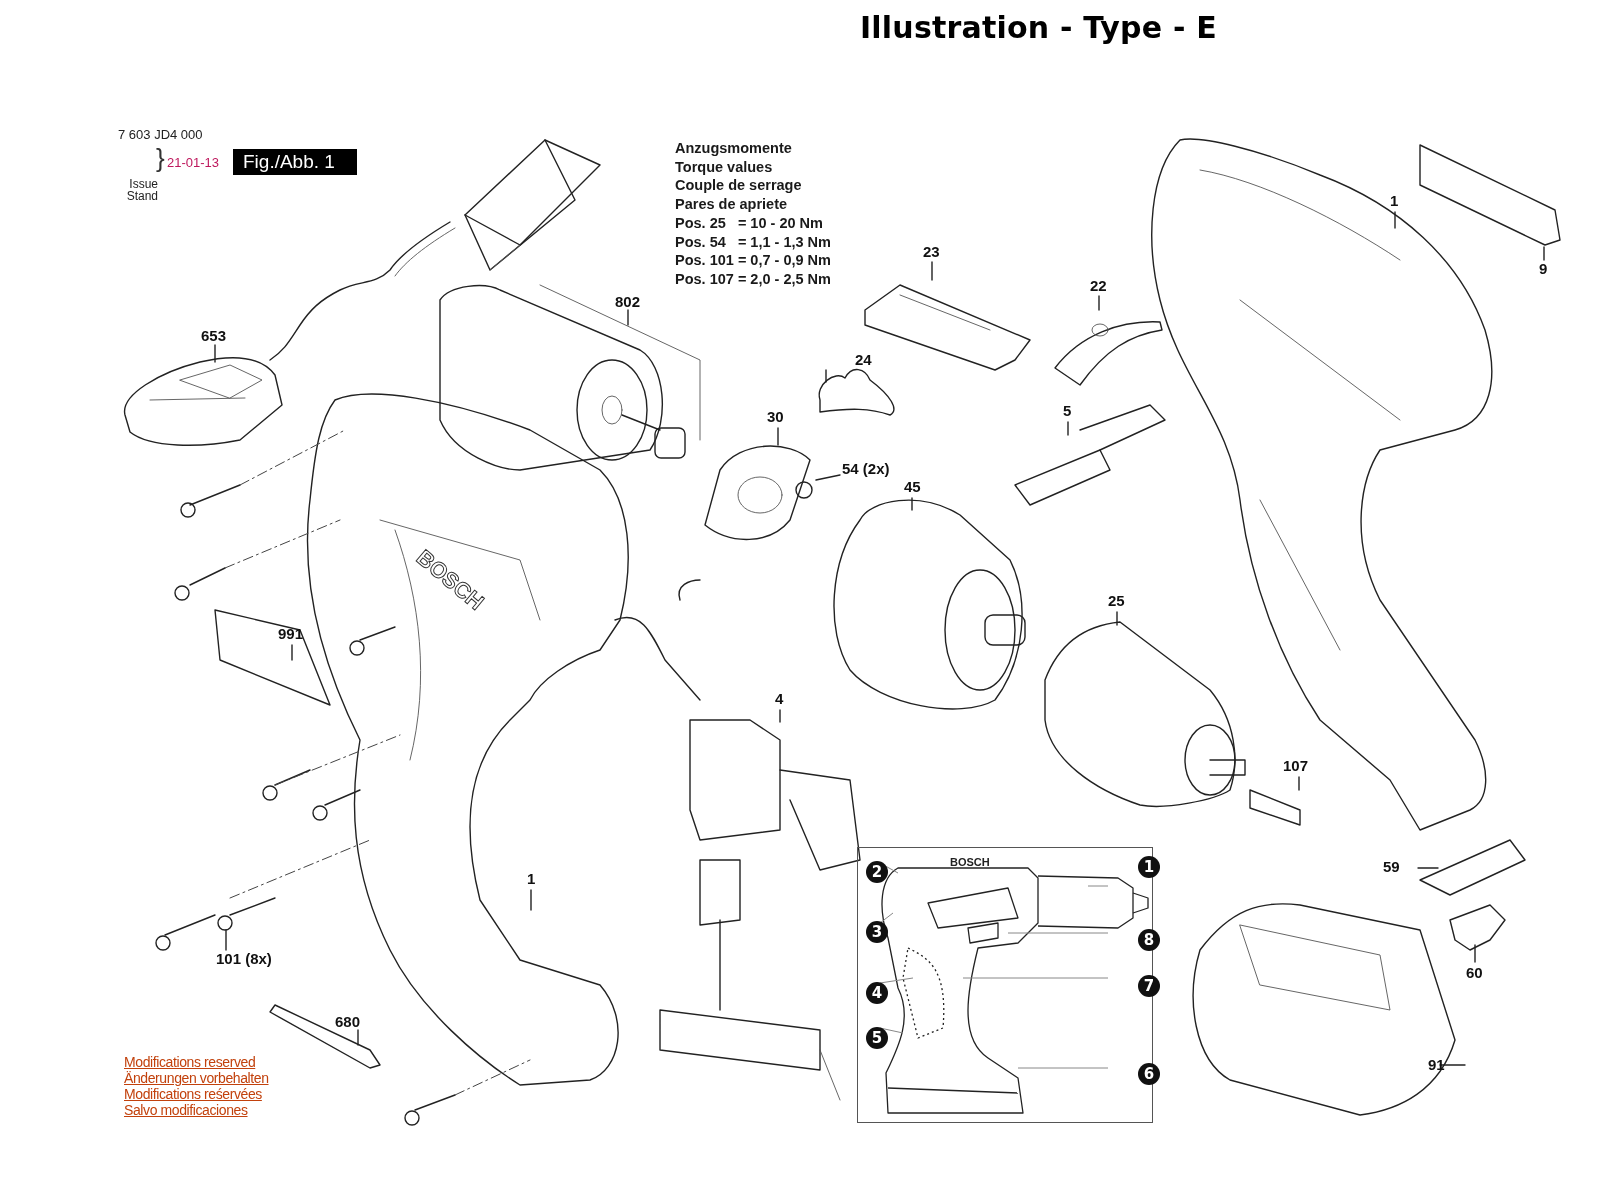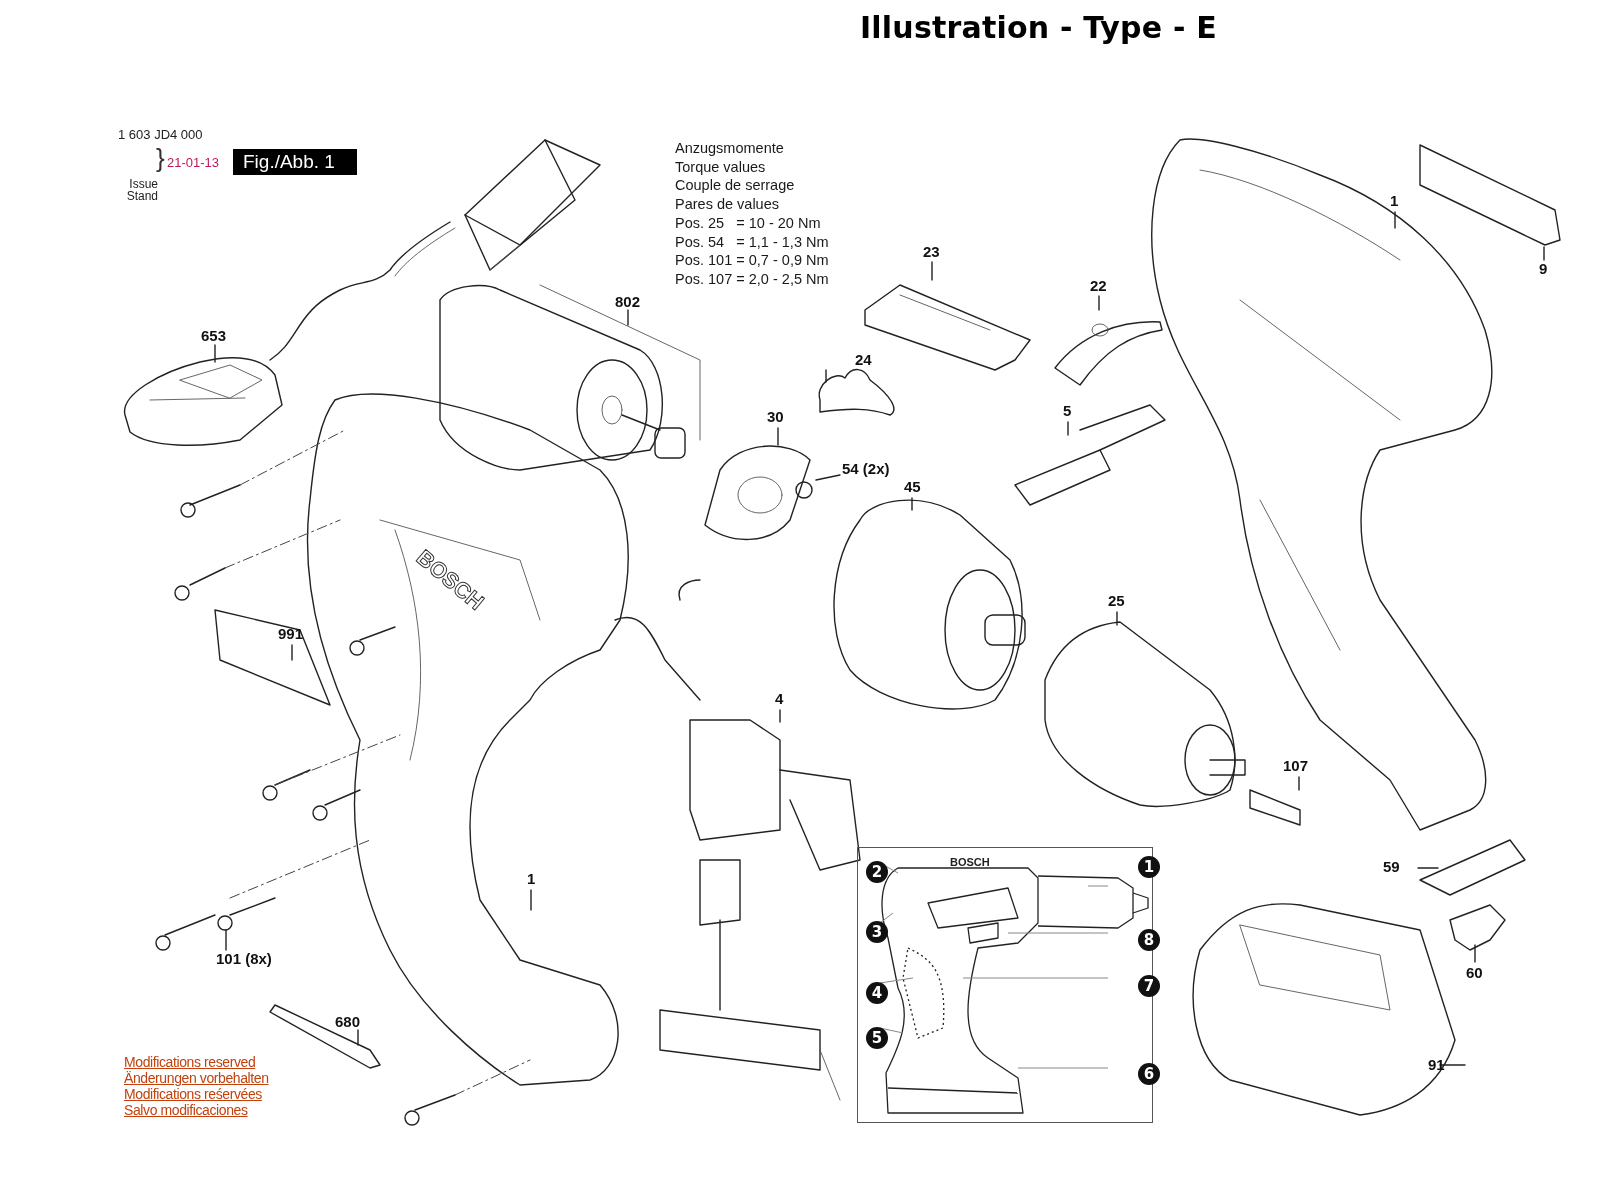--- a/index.html
+++ b/index.html
@@ -6,52 +6,52 @@
   body { width: 1600px; height: 1191px; position: relative; overflow: hidden;
          font-family: "Liberation Sans", sans-serif; color: #1a1a1a; }
   .title { position: absolute; left: 860px; top: 10px; font-family: "DejaVu Sans", sans-serif;
            font-weight: bold; font-size: 30px; color: #000; letter-spacing: 0.2px; text-align: center; }
   .docnum { position: absolute; left: 118px; top: 127px; font-size: 13px; color: #222; }
   .issue { position: absolute; left: 118px; top: 146px; font-size: 12px; line-height: 12px; color: #222; text-align: right; width: 40px; margin-top: 32px; }
   .brace { position: absolute; left: 156px; top: 146px; font-size: 26px; line-height: 24px; color: #333; font-weight: 200; }
   .date { position: absolute; left: 167px; top: 155px; font-size: 13px; color: #be185d; }
   .figbox { position: absolute; left: 233px; top: 149px; width: 124px; height: 26px; background: #000;
             color: #fff; font-size: 19px; line-height: 26px; padding-left: 10px; box-sizing: border-box; }
-  .torque { position: absolute; left: 675px; top: 139px; font-size: 14.5px; line-height: 18.7px; color: #1a1a1a; }
+  .torque { position: absolute; left: 675px; top: 139px; font-size: 14.5px; line-height: 18.7px; color: #1a1a1a; font-weight: bold; }
   .torque .row { white-space: pre; }
   .mods { position: absolute; left: 124px; top: 1054px; font-size: 14px; line-height: 16px; color: #c2410c; letter-spacing: -0.4px; text-decoration: underline; }
   .plabel { position: absolute; font-family: "Liberation Sans", sans-serif; font-weight: bold; font-size: 15px; color: #111; }
   svg.art { position: absolute; left: 0; top: 0; }
   .art path, .art rect, .art ellipse, .art circle, .art polygon, .art polyline, .art line {
     fill: none; stroke: #222; stroke-width: 1.4; stroke-linejoin: round; stroke-linecap: round; }
   .art .thin { stroke-width: 0.9; stroke: #555; }
   .art .dash { stroke-dasharray: 10 4 2 4; stroke: #444; stroke-width: 1; }
   .inset { position: absolute; left: 857px; top: 847px; width: 296px; height: 276px; border: 1.5px solid #555; box-sizing: border-box; }
   .callout { position: absolute; width: 22px; height: 22px; border-radius: 50%; background: #111; color: #fff;
              font-weight: bold; font-size: 15px; line-height: 22px; text-align: center; font-family: "DejaVu Sans", sans-serif; }
 </style>
 </head>
 <body>
 
 <div class="title">Illustration - Type - E</div>
 
-<div class="docnum">1 603 JD4 000</div>
+<div class="docnum">7 603 JD4 000</div>
 <div class="issue">
   <div>Issue</div>
   <div>Stand</div>
 </div>
 <div class="brace">}</div>
 <div class="date">21-01-13</div>
 <div class="figbox">Fig./Abb. 1</div>
 
 <div class="torque">
   <div>Anzugsmomente</div>
   <div>Torque values</div>
   <div>Couple de serrage</div>
-  <div>Pares de values</div>
+  <div>Pares de apriete</div>
   <div class="row"><span>Pos. 25  </span> <span>= 10 - 20 Nm</span></div>
   <div class="row"><span>Pos. 54  </span> <span>= 1,1 - 1,3 Nm</span></div>
   <div class="row"><span>Pos. 101</span> <span>= 0,7 - 0,9 Nm</span></div>
   <div class="row"><span>Pos. 107</span> <span>= 2,0 - 2,5 Nm</span></div>
 </div>
 
 <svg class="art" width="1600" height="1191" viewBox="0 0 1600 1191">
 
   <g>
     <path d="M465 215 L545 140 L600 165 L520 245 Z"></path>

